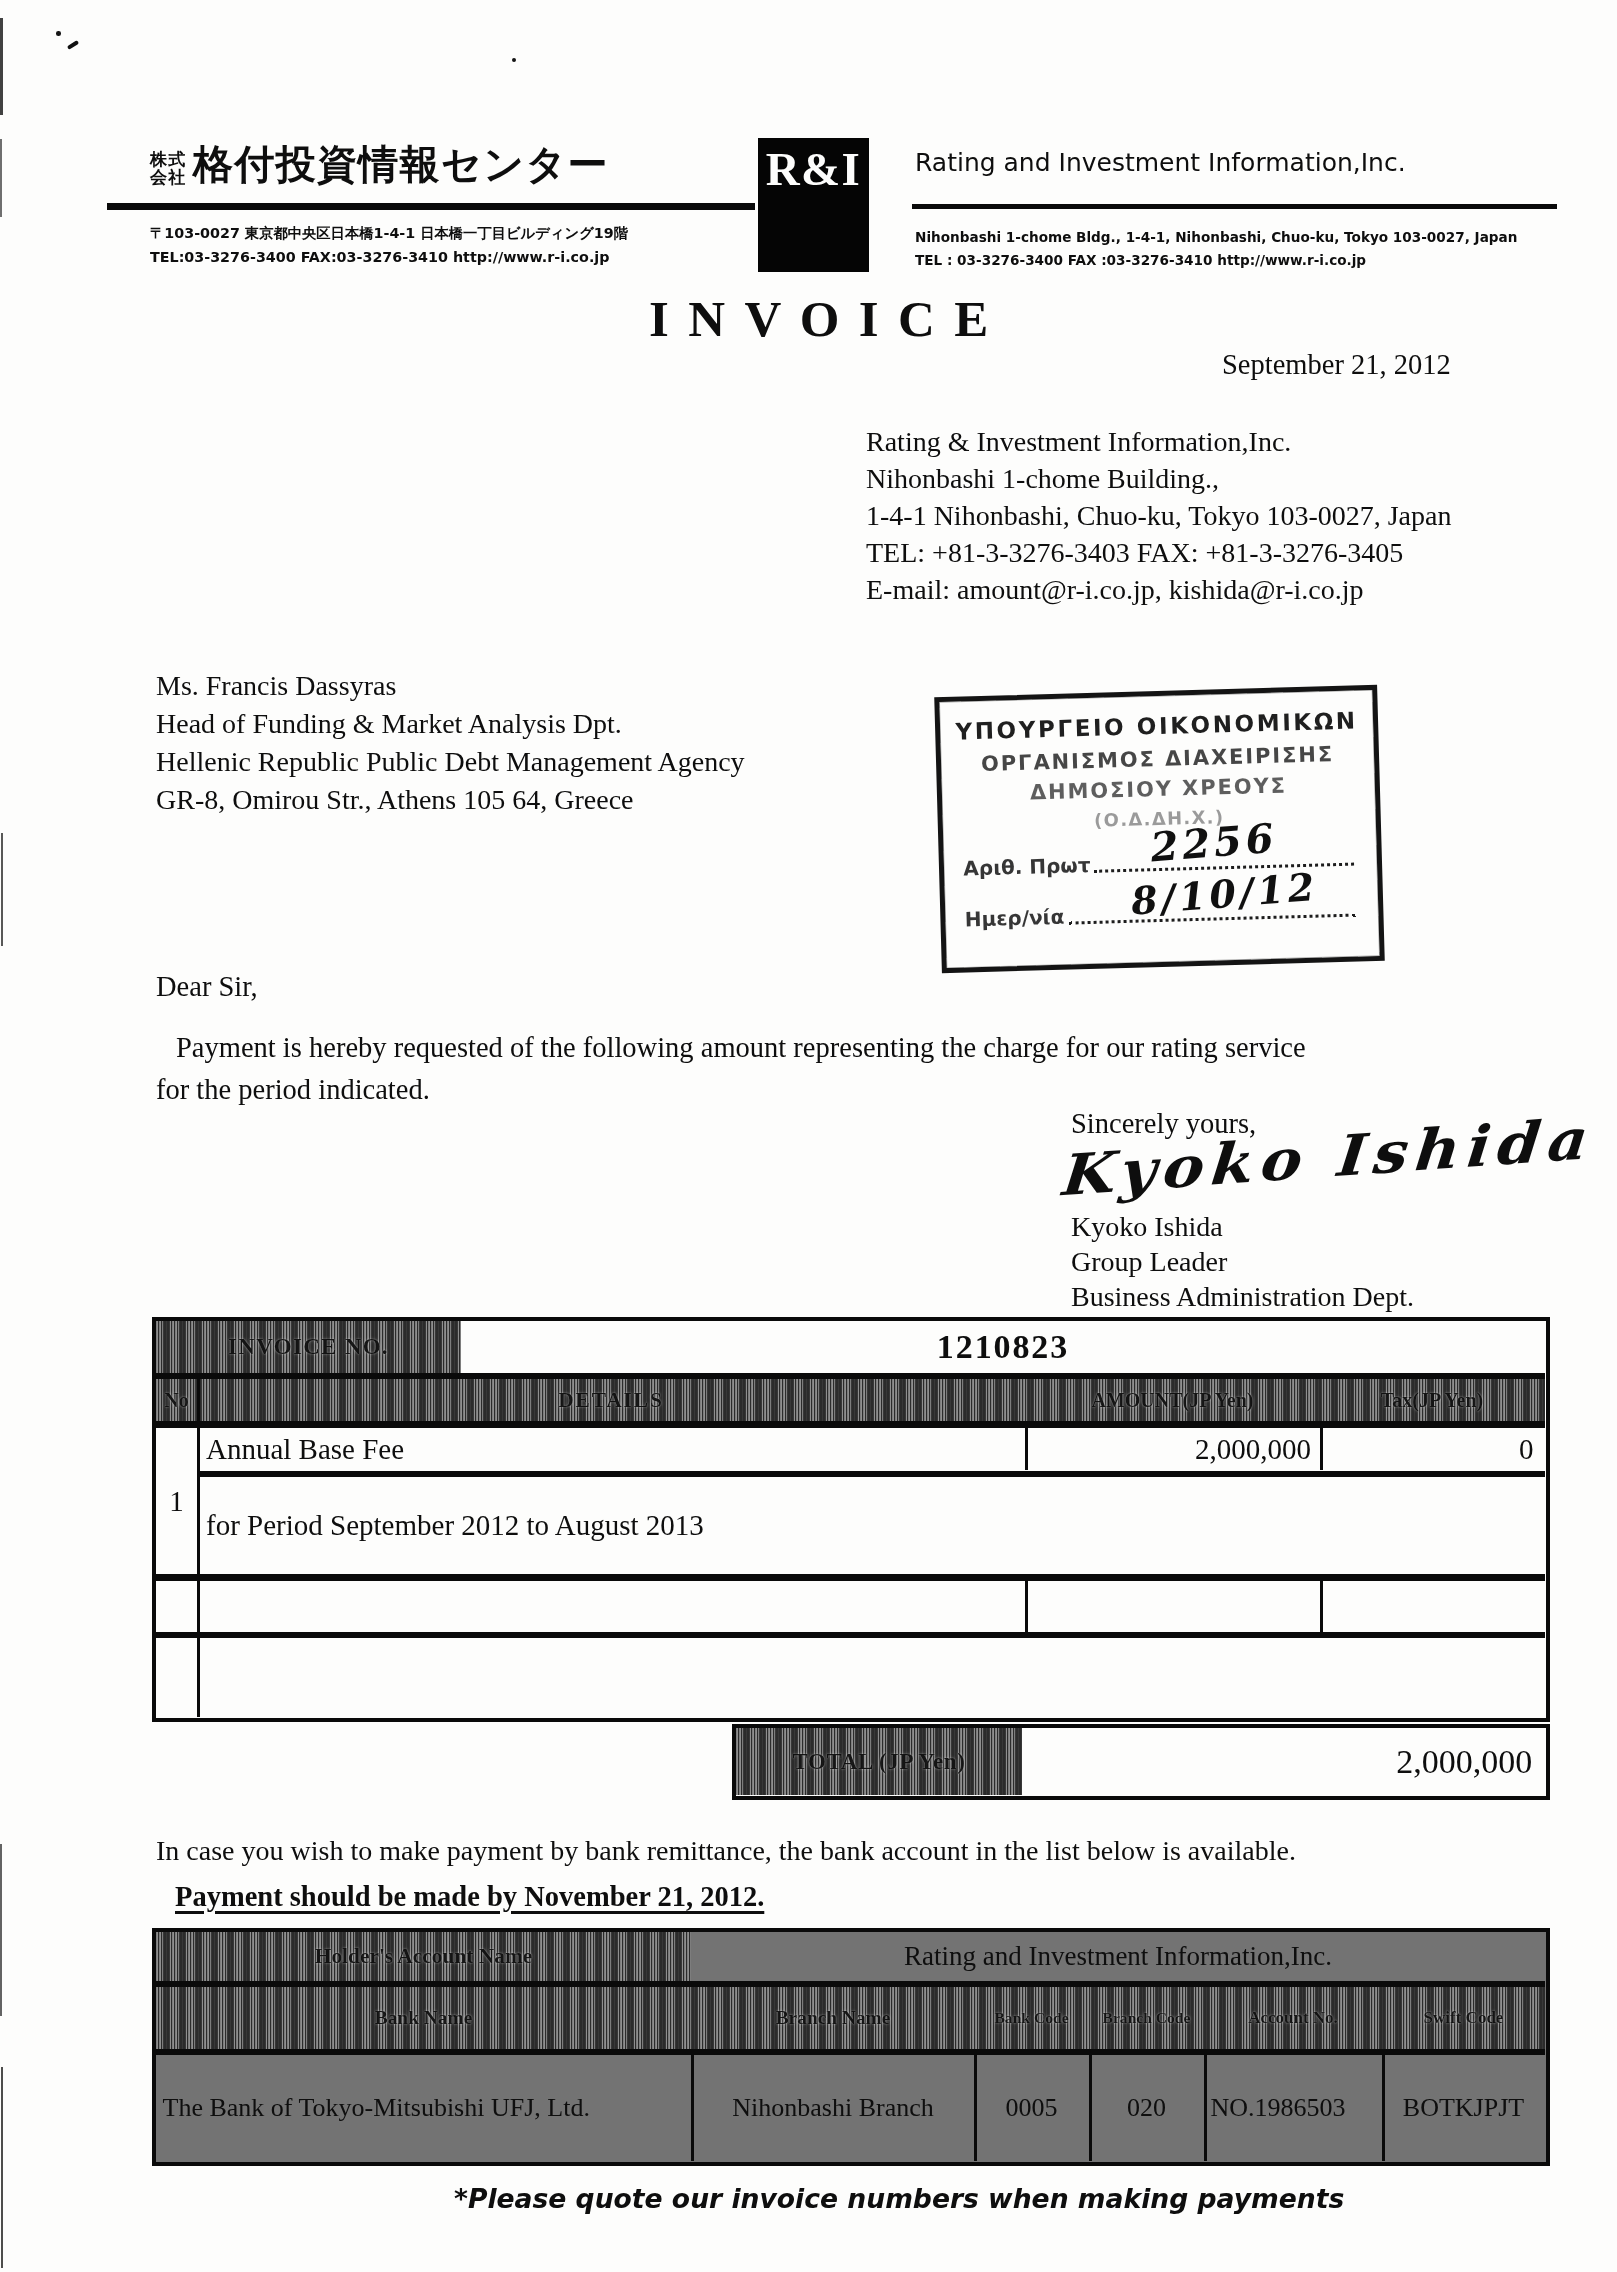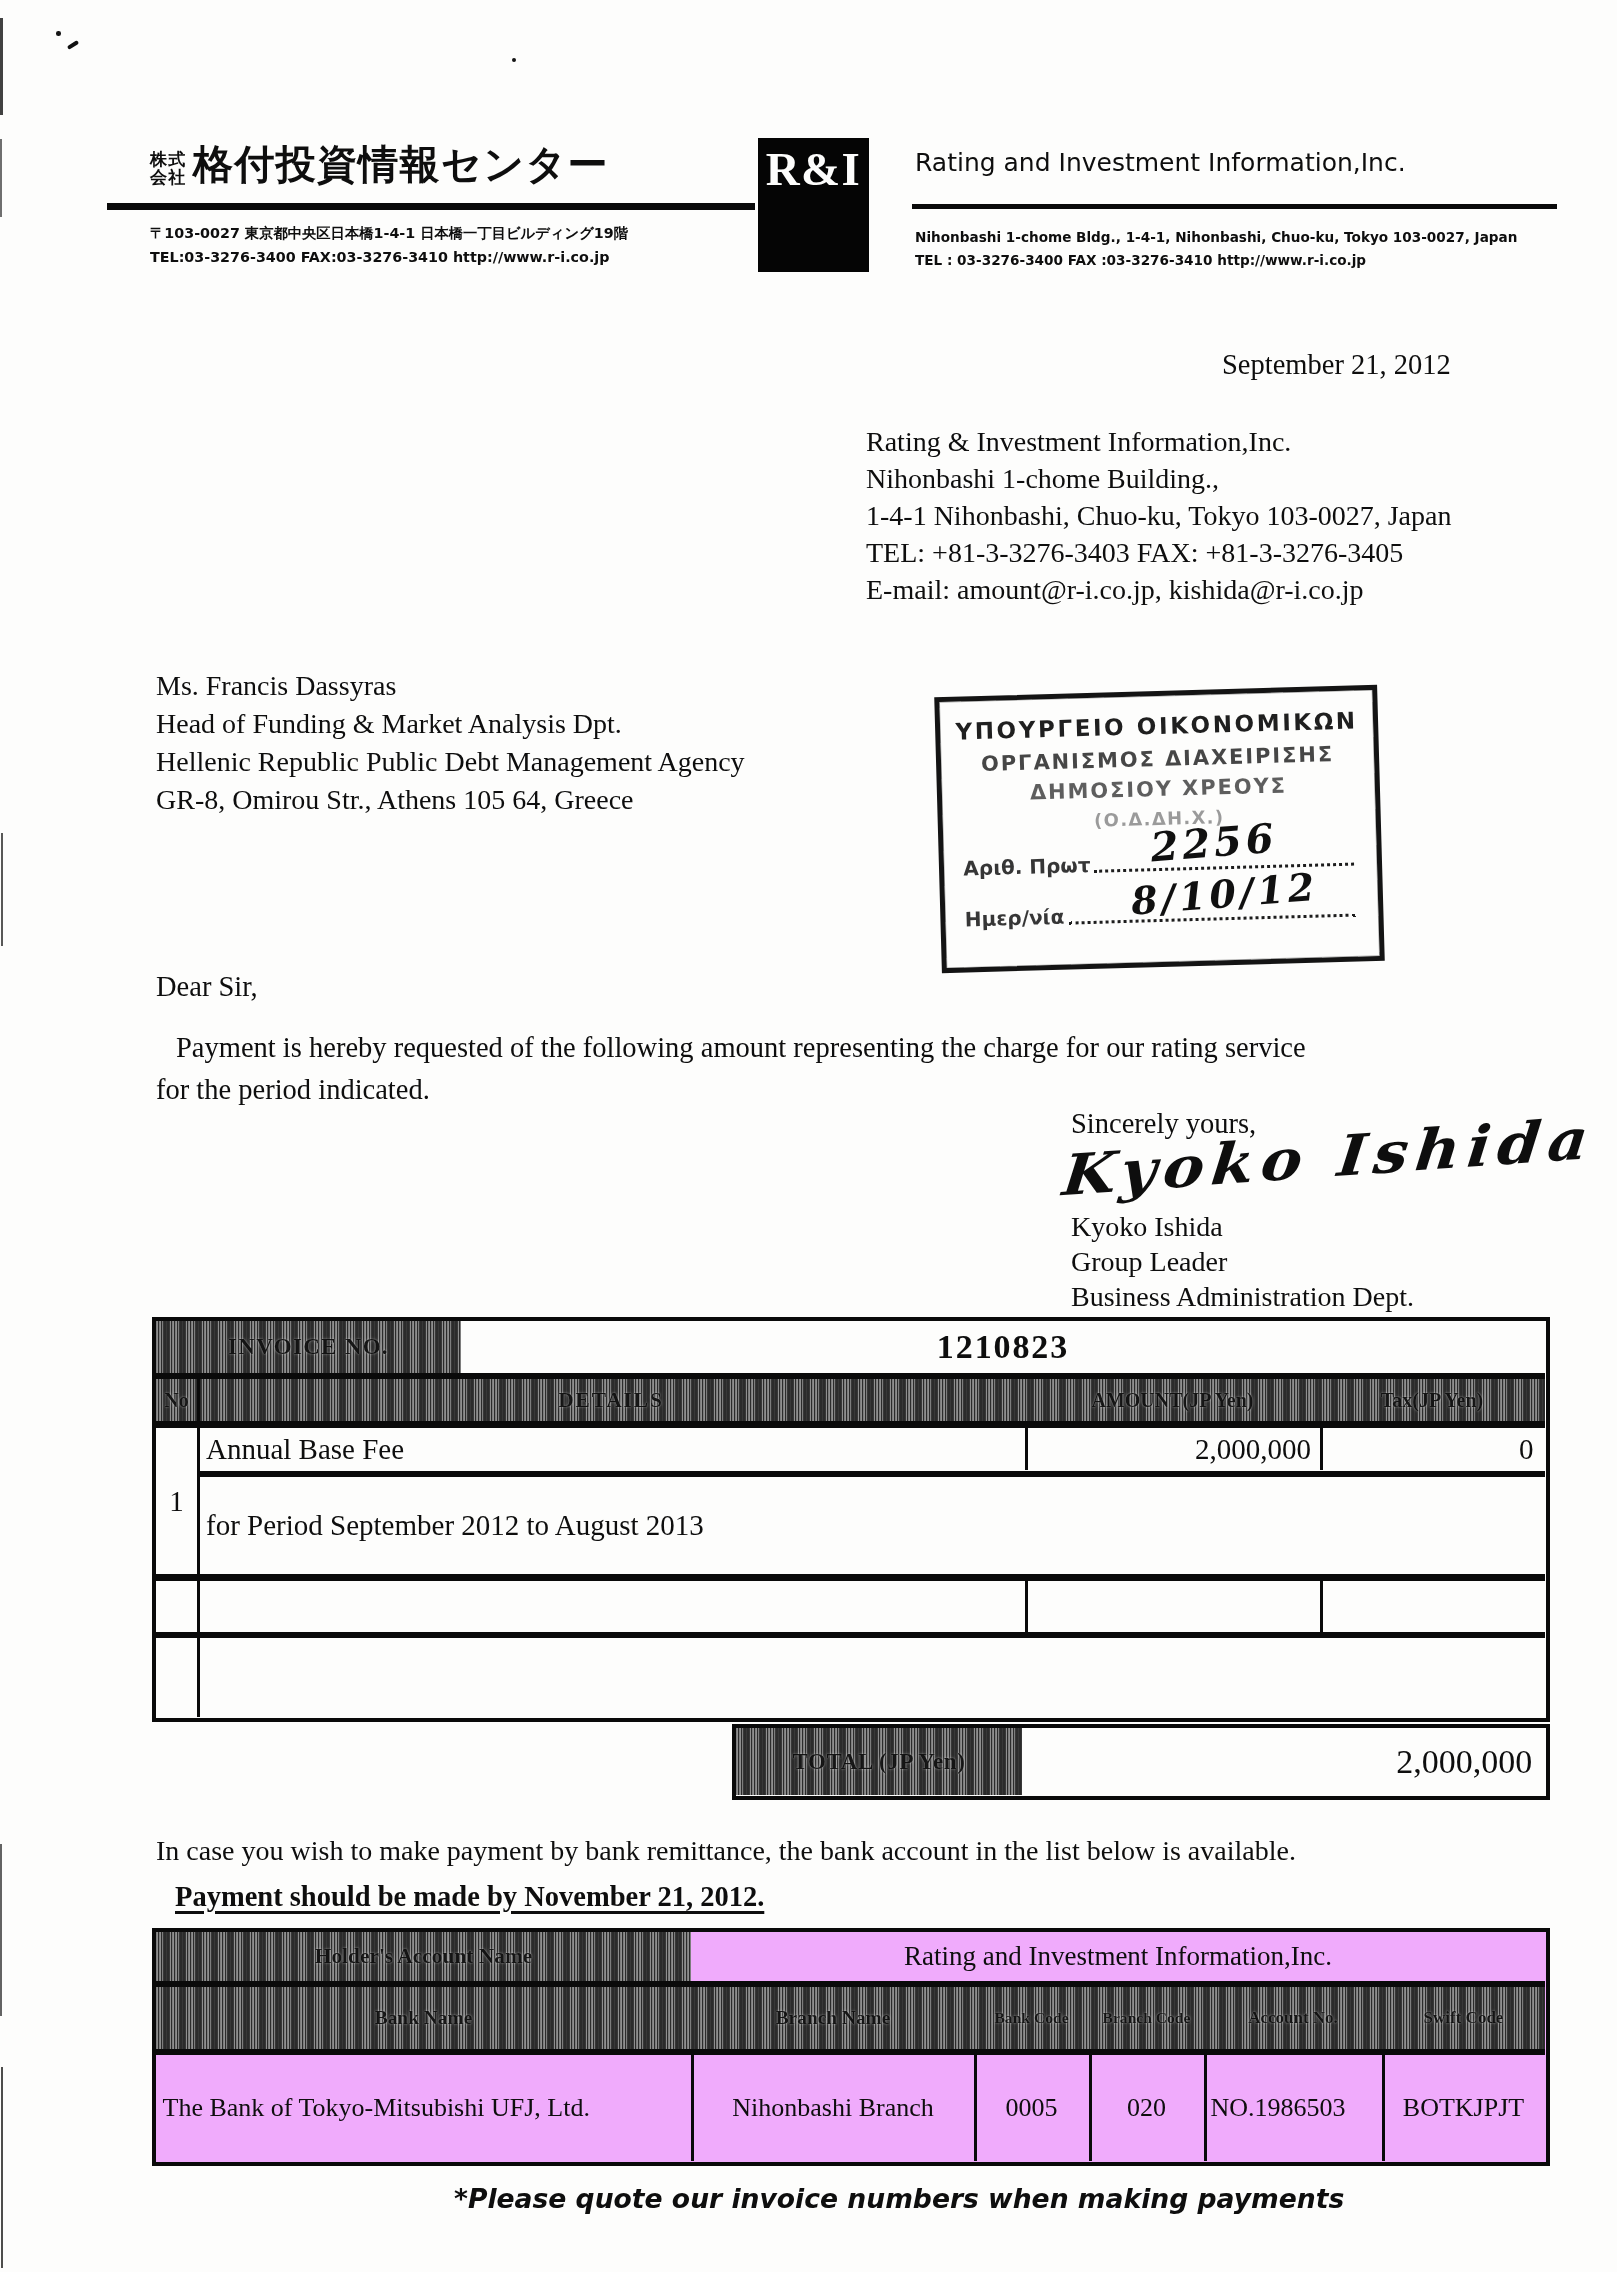--- a/index.html
+++ b/index.html
@@ -133,20 +133,21 @@
     <span class="ri">R&amp;I</span>
   </div>
 
   <div class="abs sans en-company" style="left:915px;top:148px;">Rating and Investment Information,Inc.</div>
   <div class="rule abs" style="left:912px;top:204px;width:645px;height:5.2px;"></div>
   <div class="abs sans en-small" style="left:915px;top:226px;">
     <div>Nihonbashi 1-chome Bldg., 1-4-1, Nihonbashi, Chuo-ku, Tokyo 103-0027, Japan</div>
     <div>TEL : 03-3276-3400 FAX :03-3276-3410 http://www.r-i.co.jp</div>
   </div>
 
+  <div class="abs doc-title" style="left:649px;top:290px;">INVOICE</div>
   <div class="abs doc-date" style="left:1222px;top:349px;">September 21, 2012</div>
 
   <div class="abs" style="left:866px;top:423px;">
     <div class="addr-line">Rating &amp; Investment Information,Inc.</div>
     <div class="addr-line">Nihonbashi 1-chome Building.,</div>
     <div class="addr-line">1-4-1 Nihonbashi, Chuo-ku, Tokyo 103-0027, Japan</div>
     <div class="addr-line">TEL: +81-3-3276-3403   FAX: +81-3-3276-3405</div>
     <div class="addr-line">E-mail: amount@r-i.co.jp, kishida@r-i.co.jp</div>
   </div>
 
@@ -246,21 +247,21 @@
       <span class="noise-label serif" style="font-size:23px;letter-spacing:0.6px;">TOTAL (JP Yen)</span>
     </div>
     <div class="cell right" style="left:286px;top:0;width:522px;height:67px;padding-right:11.7px;">
       <span style="font-size:34px;">2,000,000</span>
     </div>
   </div>
 
   <div class="abs note" style="left:156px;top:1835px;">In case you wish to make payment by bank remittance, the bank account in the list below is available.</div>
   <div class="abs note-strong" style="left:147px;top:1881px;margin-left:28px;">Payment should be made by November 21, 2012.</div>
 
-  <div class="abs tbl-border" style="left:152px;top:1928px;width:1398px;height:238px;background:#f0abfc;">
+  <div class="abs tbl-border" style="left:152px;top:1928px;width:1398px;height:238px;background:#737373;">
 
     <div class="cell noise center" style="left:0;top:0;width:535px;height:49px;">
       <span class="noise-label serif" style="font-size:21.4px;">Holder's Account Name</span>
     </div>
     <div class="cell center" style="left:535px;top:0;width:854px;height:49px;">
       <span class="bank-val" style="font-size:27px;">Rating and Investment Information,Inc.</span>
     </div>
     <div class="hline" style="left:0;top:49px;width:1389px;height:5.8px;"></div>
 
     <div class="cell noise" style="left:0;top:55px;width:1389px;height:62px;"></div>

